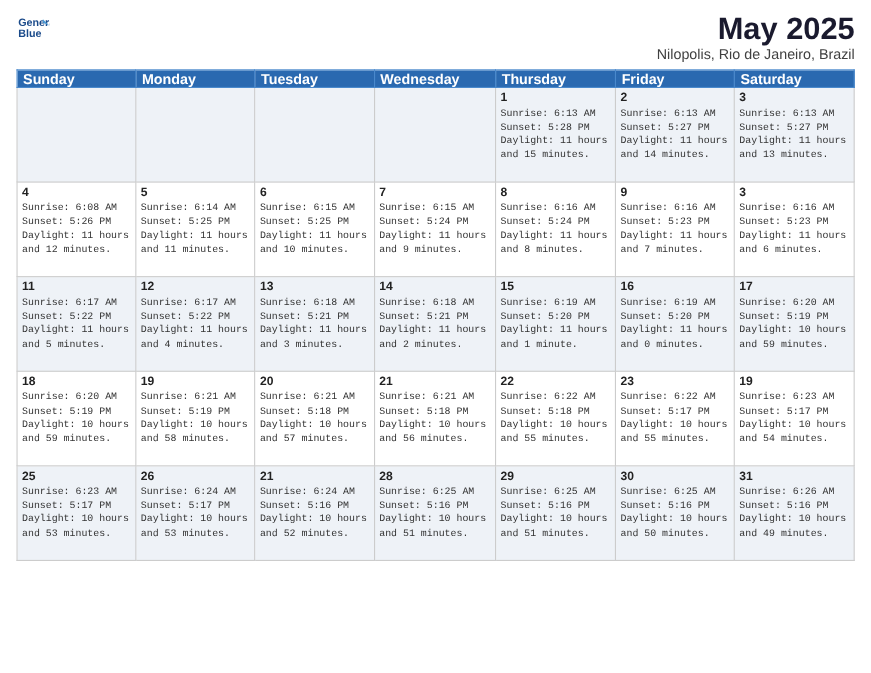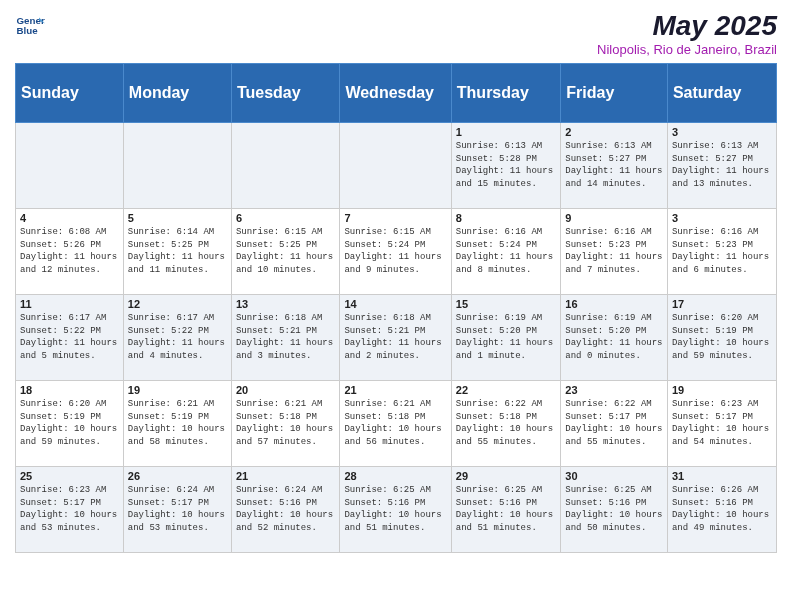--- a/index.html
+++ b/index.html
@@ -30,38 +30,37 @@
       width: 30px;
       height: 30px;
     }
     .title-block {
       text-align: right;
     }
     .cal-title {
       font-size: 28px;
       font-weight: bold;
       color: #1a1a2e;
-      font-style: italic;
     }
     .cal-subtitle {
       font-size: 13px;
-      color: #a21caf;
+      color: #404040;
     }
     .calendar {
       width: 100%;
       border-collapse: collapse;
       border: 1px solid #bbb;
     }
     .calendar th {
       background: #2a69b0;
       color: #fff;
-      font-size: 16px;
+      font-size: 13px;
       font-weight: bold;
       text-align: left;
-      padding: 20px 5px;
+      padding: 0 5px;
       border: 1px solid #4a89cc;
     }
     .calendar td {
       vertical-align: top;
       border: 1px solid #ccc;
       padding: 3px 4px;
       width: 113px;
       height: 86px;
       background: #fff;
       font-size: 9.5px;

